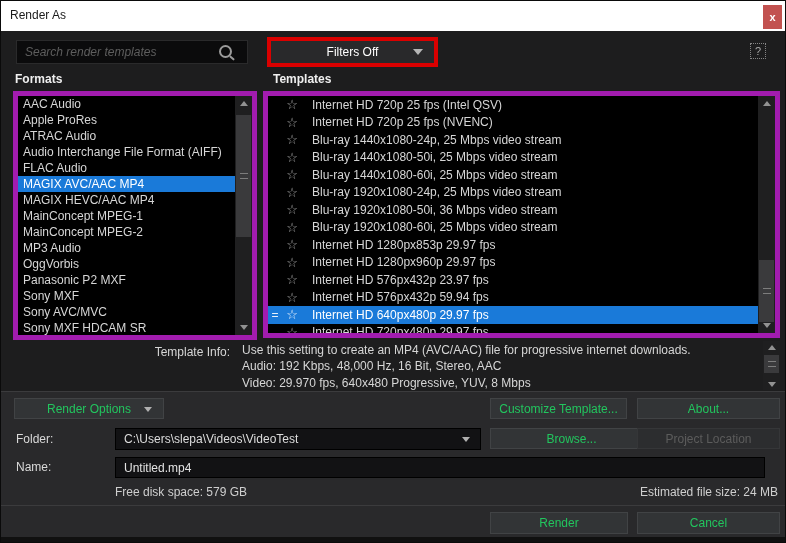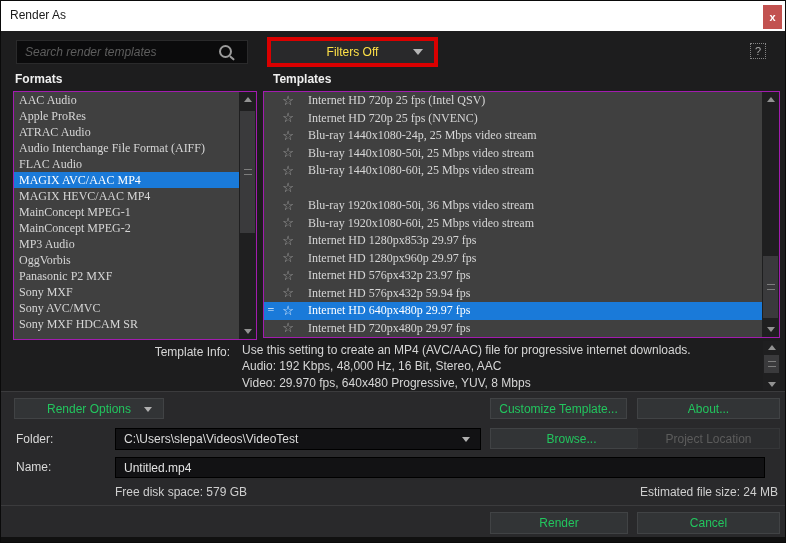--- a/index.html
+++ b/index.html
@@ -18,32 +18,32 @@
 
   
   .search{position:absolute;left:16px;top:40px;width:232px;height:24px;background:#0b0b0c;border:1px solid #2a2a2b;box-sizing:border-box;}
   .search-field{position:absolute;left:0;top:0;width:100%;height:100%;background:transparent;border:none;outline:none;
     color:#ddd;padding:0 34px 0 8px;box-sizing:border-box;font:italic 12px "Liberation Sans","DejaVu Sans",sans-serif;}
   .search-field::placeholder{color:#5e5e5e;font-style:italic;opacity:1;}
   .search-icon{position:absolute;right:15px;top:4px;width:9px;height:9px;border:2px solid #9b9b9b;border-radius:50%;}
   .search-icon::after{content:"";position:absolute;width:6px;height:2px;background:#9b9b9b;transform:rotate(42deg);right:-5px;bottom:-3px;border-radius:1px;}
 
   .filters-wrap{position:absolute;left:267px;top:37px;width:171px;height:30px;background:#da0000;padding:4px;box-sizing:border-box;}
-  .filters-btn{width:100%;height:100%;background:#29292b;position:relative;display:flex;align-items:center;justify-content:center;color:#fde047;text-align:center;}
+  .filters-btn{width:100%;height:100%;background:#29292b;position:relative;display:flex;align-items:center;justify-content:center;color:#ffffff;text-align:center;}
   .filters-arrow{position:absolute;right:11px;top:8px;width:0;height:0;border-left:5px solid transparent;border-right:5px solid transparent;border-top:6px solid #b5b5b5;}
 
   .help-btn{position:absolute;left:750px;top:43px;width:16px;height:16px;border:1px dotted #858585;color:#a8a8a8;
     display:flex;align-items:center;justify-content:center;font-size:11px;box-sizing:border-box;}
 
   
   .section-header{position:absolute;font-weight:bold;color:#efefef;}
   #formats-header{left:15px;top:72px;}
   #templates-header{left:273px;top:72px;}
 
-  .listbox{position:absolute;background:#404040;border:1px solid #a21caf;box-sizing:border-box;font-family:Liberation Serif, serif;}
+  .listbox{position:absolute;background:#000000;border:5px solid #a21caf;box-sizing:border-box;}
   #formats-box{left:13px;top:91px;width:244px;height:249px;}
   #templates-box{left:263px;top:91px;width:517px;height:247px;}
   .rows{position:absolute;left:0;top:0;right:17px;bottom:0;overflow:hidden;}
 
   .frow{height:16px;line-height:16px;padding-left:5px;white-space:nowrap;color:#d6d6d6;}
   .trow{height:17.5px;display:flex;align-items:center;white-space:nowrap;color:#d6d6d6;}
   .row.selected{background:#1a7ad9;color:#fff;}
   .eq{width:14px;text-align:center;color:#e8f1fb;visibility:hidden;}
   .trow.equals .eq{visibility:visible;}
   .star{width:20px;text-align:center;color:#a5a5a5;font-size:13px;}
@@ -217,20 +217,21 @@
         <span class="tlabel">Blu-ray 1440x1080-50i, 25 Mbps video stream</span>
       </div>
       <div class="trow row">
         <span class="eq">=</span>
         <span class="star">☆</span>
         <span class="tlabel">Blu-ray 1440x1080-60i, 25 Mbps video stream</span>
       </div>
       <div class="trow row">
         <span class="eq">=</span>
         <span class="star">☆</span>
+        <span class="tlabel">Blu-ray 1920x1080-24p, 25 Mbps video stream</span>
       </div>
       <div class="trow row">
         <span class="eq">=</span>
         <span class="star">☆</span>
         <span class="tlabel">Blu-ray 1920x1080-50i, 36 Mbps video stream</span>
       </div>
       <div class="trow row">
         <span class="eq">=</span>
         <span class="star">☆</span>
         <span class="tlabel">Blu-ray 1920x1080-60i, 25 Mbps video stream</span>

